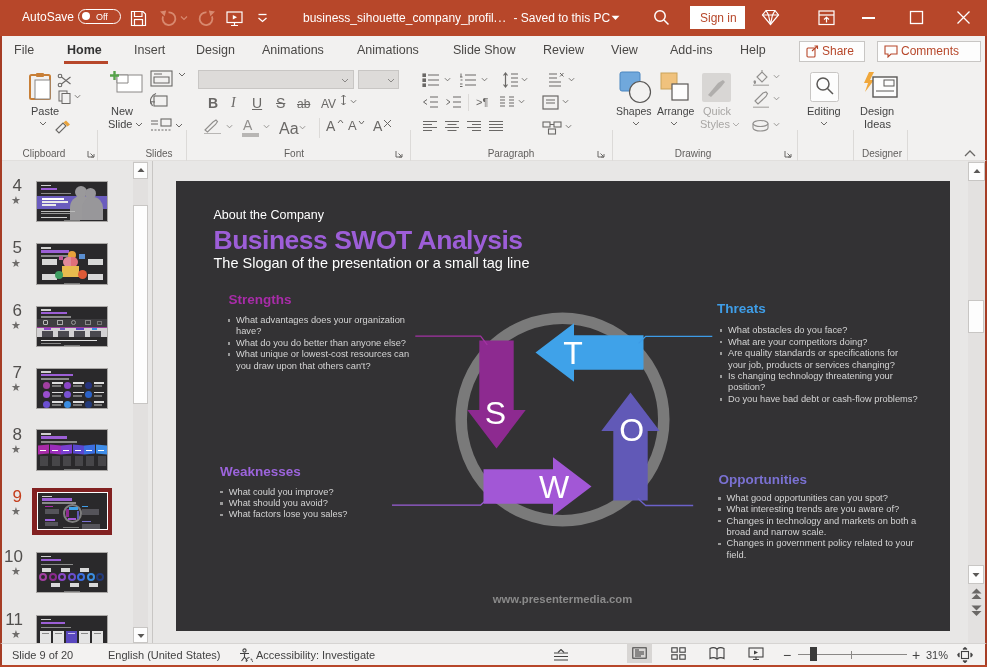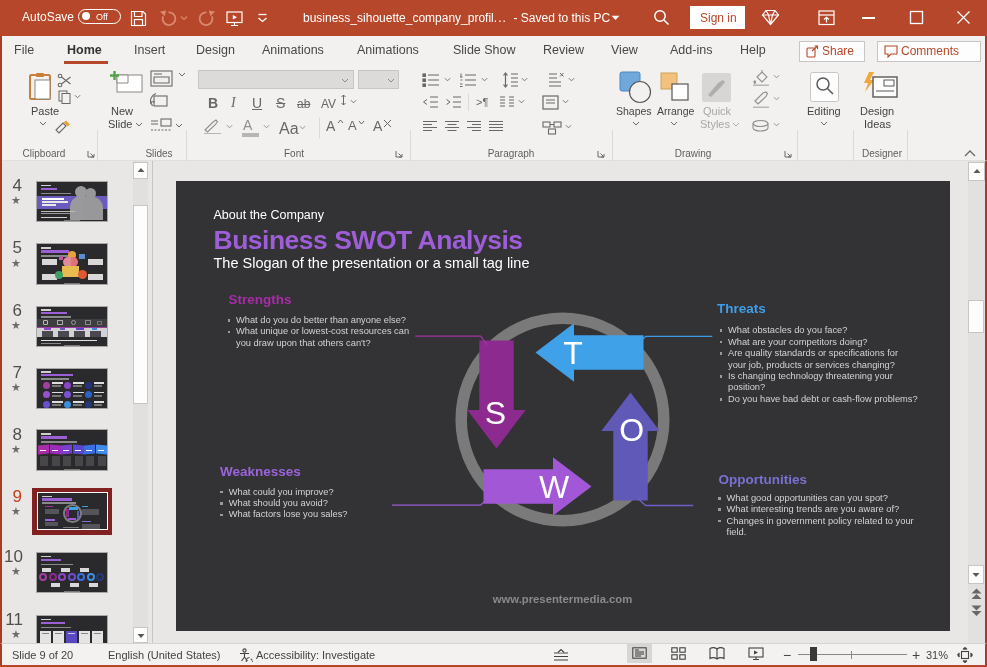--- a/index.html
+++ b/index.html
@@ -622,20 +622,21 @@
     <path d="M216 324.2 H304.6 L312.5 316.6" fill="none" stroke="#9b5ed6" stroke-width="1.3"></path>
     <path d="M517.2 324.5 H469.7 L461.9 317.4" fill="none" stroke="#6b61c9" stroke-width="1.3"></path>
     <text x="397" y="171.5" font-size="32" fill="#fff" text-anchor="middle" dominant-baseline="central" font-family="Liberation Sans">T</text>
     <text x="319.5" y="231.5" font-size="32" fill="#fff" text-anchor="middle" dominant-baseline="central" font-family="Liberation Sans">S</text>
     <text x="378" y="305.5" font-size="32" fill="#fff" text-anchor="middle" dominant-baseline="central" font-family="Liberation Sans">W</text>
     <text x="455.7" y="248.5" font-size="32" fill="#fff" text-anchor="middle" dominant-baseline="central" font-family="Liberation Sans">O</text>
   </svg>
 
   <div class="hdr" style="left:53px;top:111px;color:#a82ca8;">Strengths</div>
   <div class="bl" style="left:52px;top:134px;width:230px;">
+    <div>What advantages does your organization<br>have?</div>
     <div>What do you do better than anyone else?</div>
     <div>What unique or lowest-cost resources can<br>you draw upon that others can't?</div>
   </div>
   <div class="hdr" style="left:541.5px;top:119.5px;color:#3f9ee8;">Threats</div>
   <div class="bl" style="left:544px;top:144.3px;width:230px;">
     <div>What obstacles do you face?</div>
     <div>What are your competitors doing?</div>
     <div>Are quality standards or specifications for<br>your job, products or services changing?</div>
     <div>Is changing technology threatening your<br>position?</div>
     <div>Do you have bad debt or cash-flow problems?</div>
@@ -643,20 +644,21 @@
   <div class="hdr" style="left:44.4px;top:283px;color:#9c64dc;">Weaknesses</div>
   <div class="bl" style="left:44.7px;top:305.6px;width:230px;">
     <div>What could you improve?</div>
     <div>What should you avoid?</div>
     <div>What factors lose you sales?</div>
   </div>
   <div class="hdr" style="left:543px;top:291px;color:#7a71d2;">Opportunities</div>
   <div class="bl" style="left:542.6px;top:311.8px;width:230px;">
     <div>What good opportunities can you spot?</div>
     <div>What interesting trends are you aware of?</div>
+    <div>Changes in technology and markets on both a<br>broad and narrow scale.</div>
     <div>Changes in government policy related to your<br>field.</div>
   </div>
   <div class="abs" style="left:0;top:411.5px;width:774px;text-align:center;font-size:11.3px;font-weight:bold;color:#8a8a8a;">www.presentermedia.com</div>
 </div>
   </div>
 
 <div class="abs" style="left:968px;top:161px;width:17px;height:482px;background:#e3e1e0;"></div>
 <div class="abs" style="left:968px;top:161.5px;width:17px;height:19px;background:#fdfdfd;border:1px solid #c8c6c4;"></div>
 <svg class="abs" style="left:972.5px;top:168px;" width="8" height="6" viewBox="0 0 8 6" fill="#5a5856">
     <path d="M0.5 5 L4 1 L7.5 5 Z"></path>

